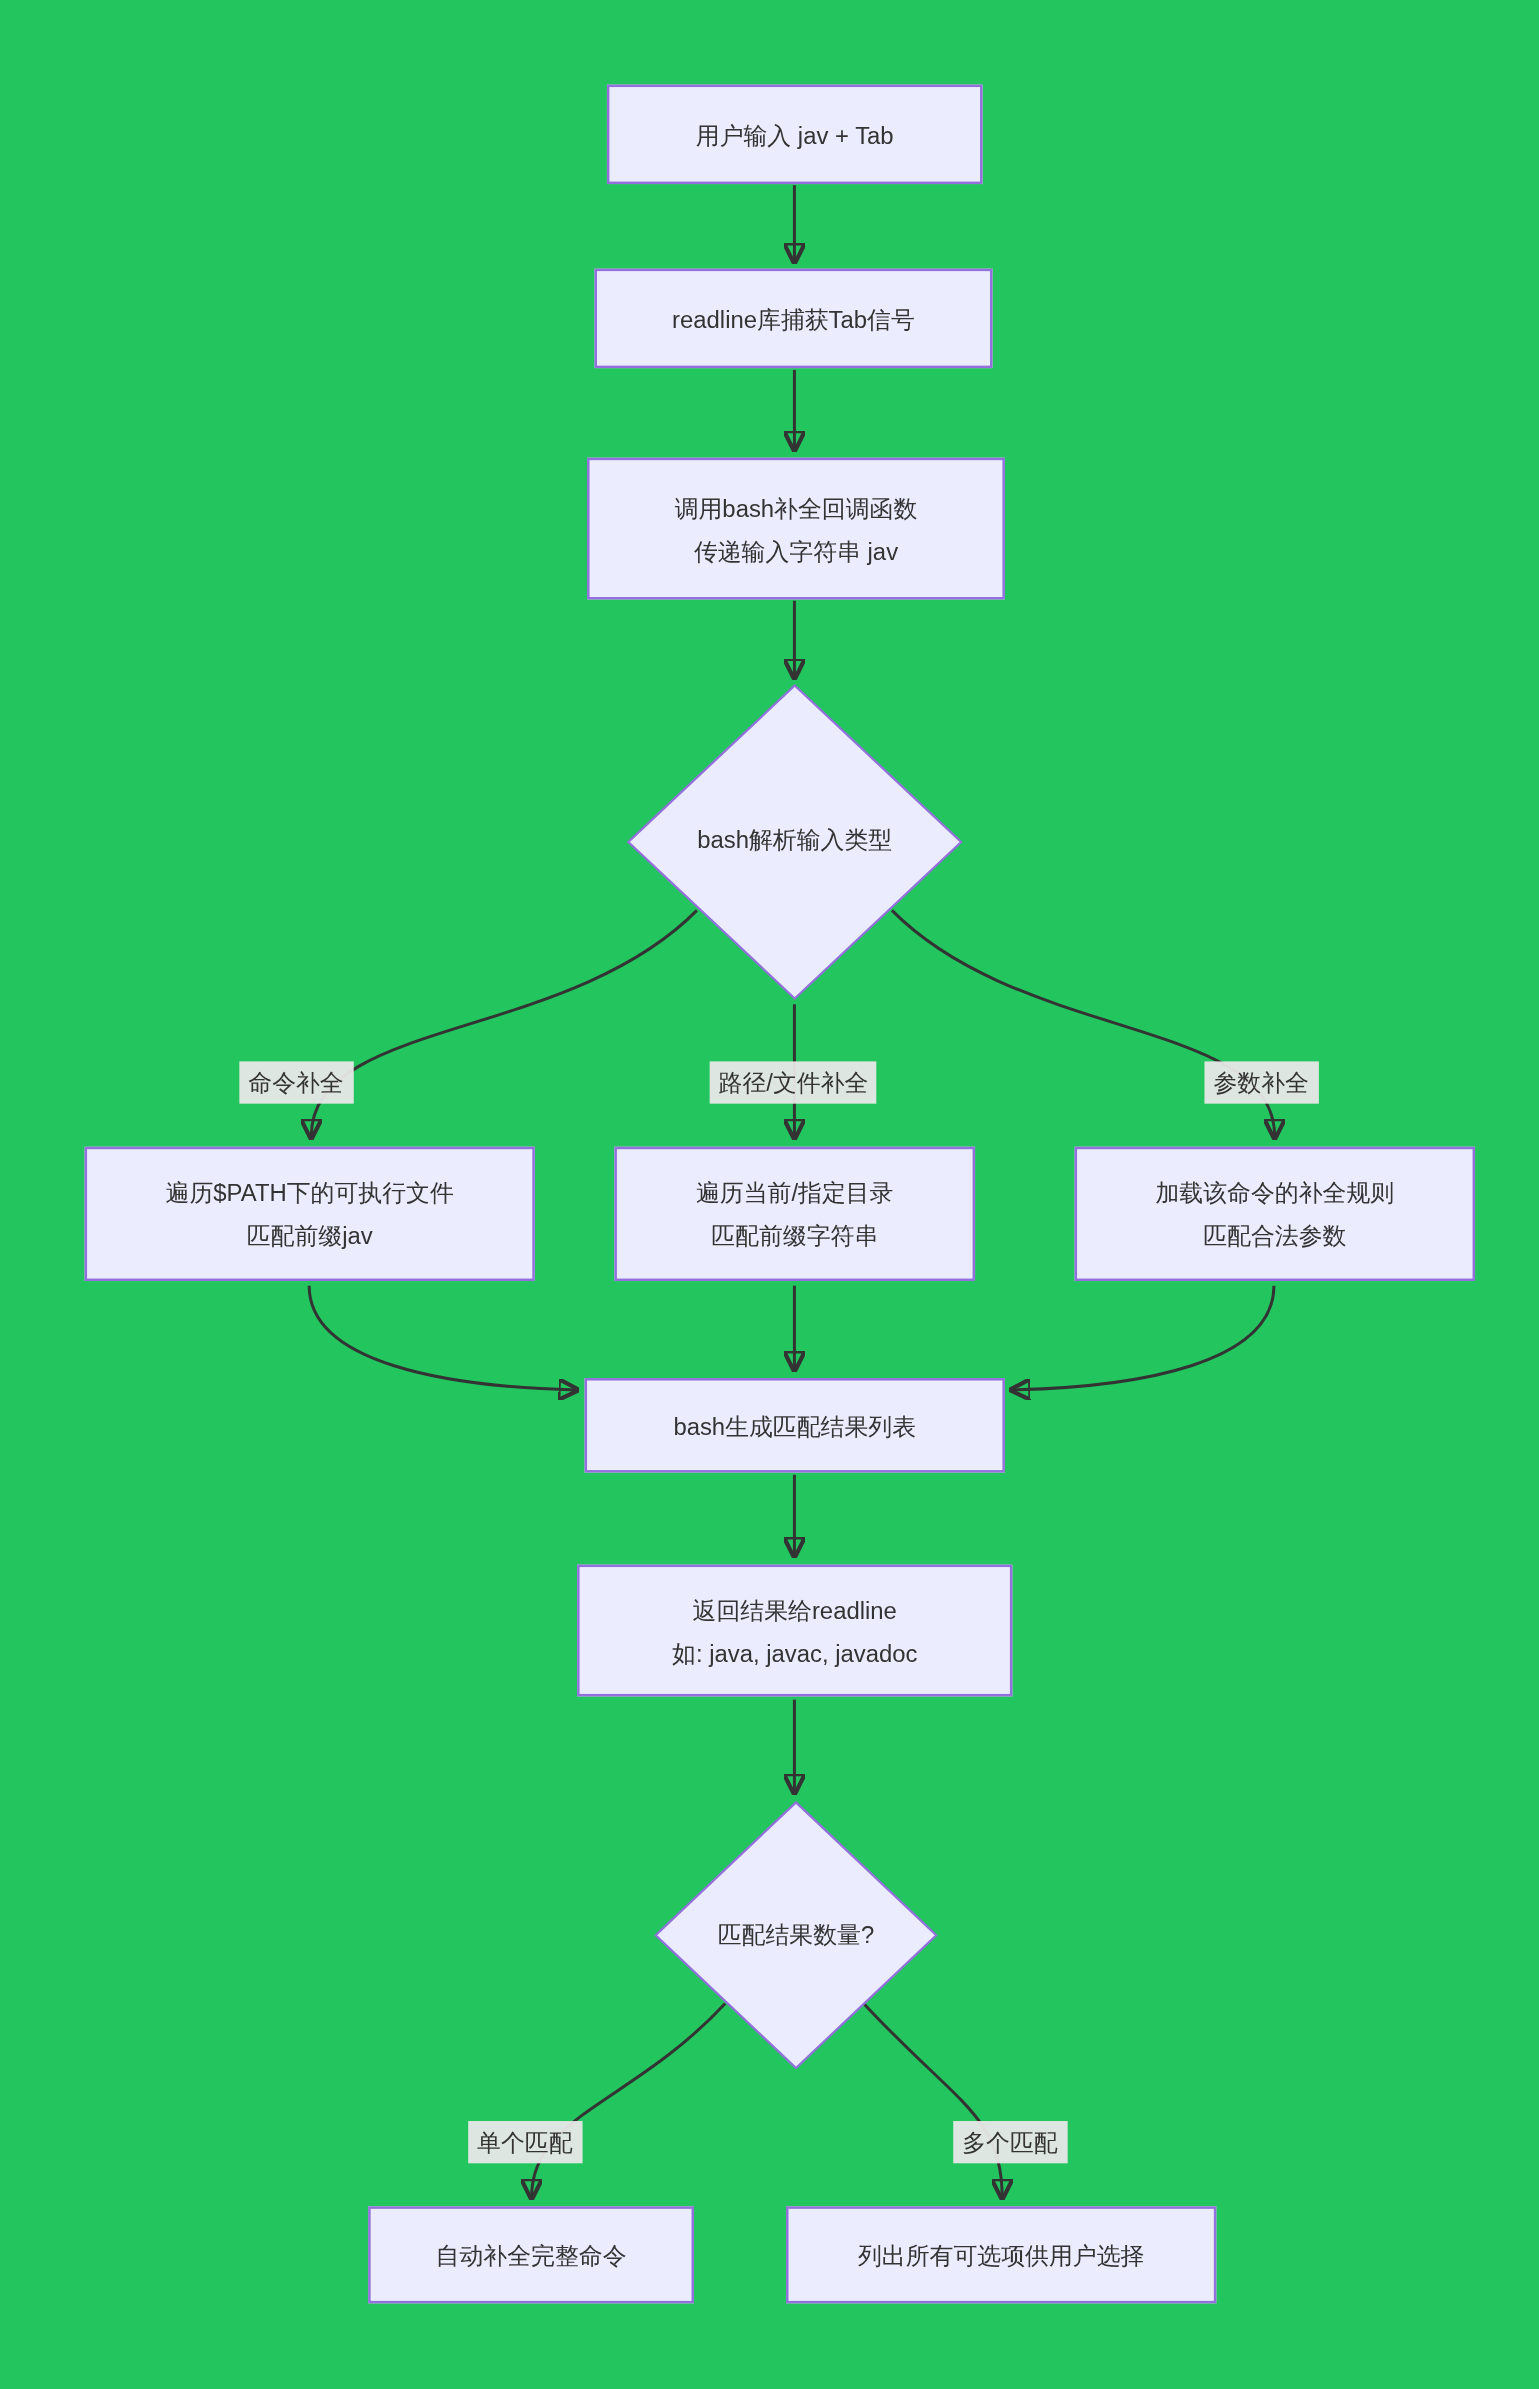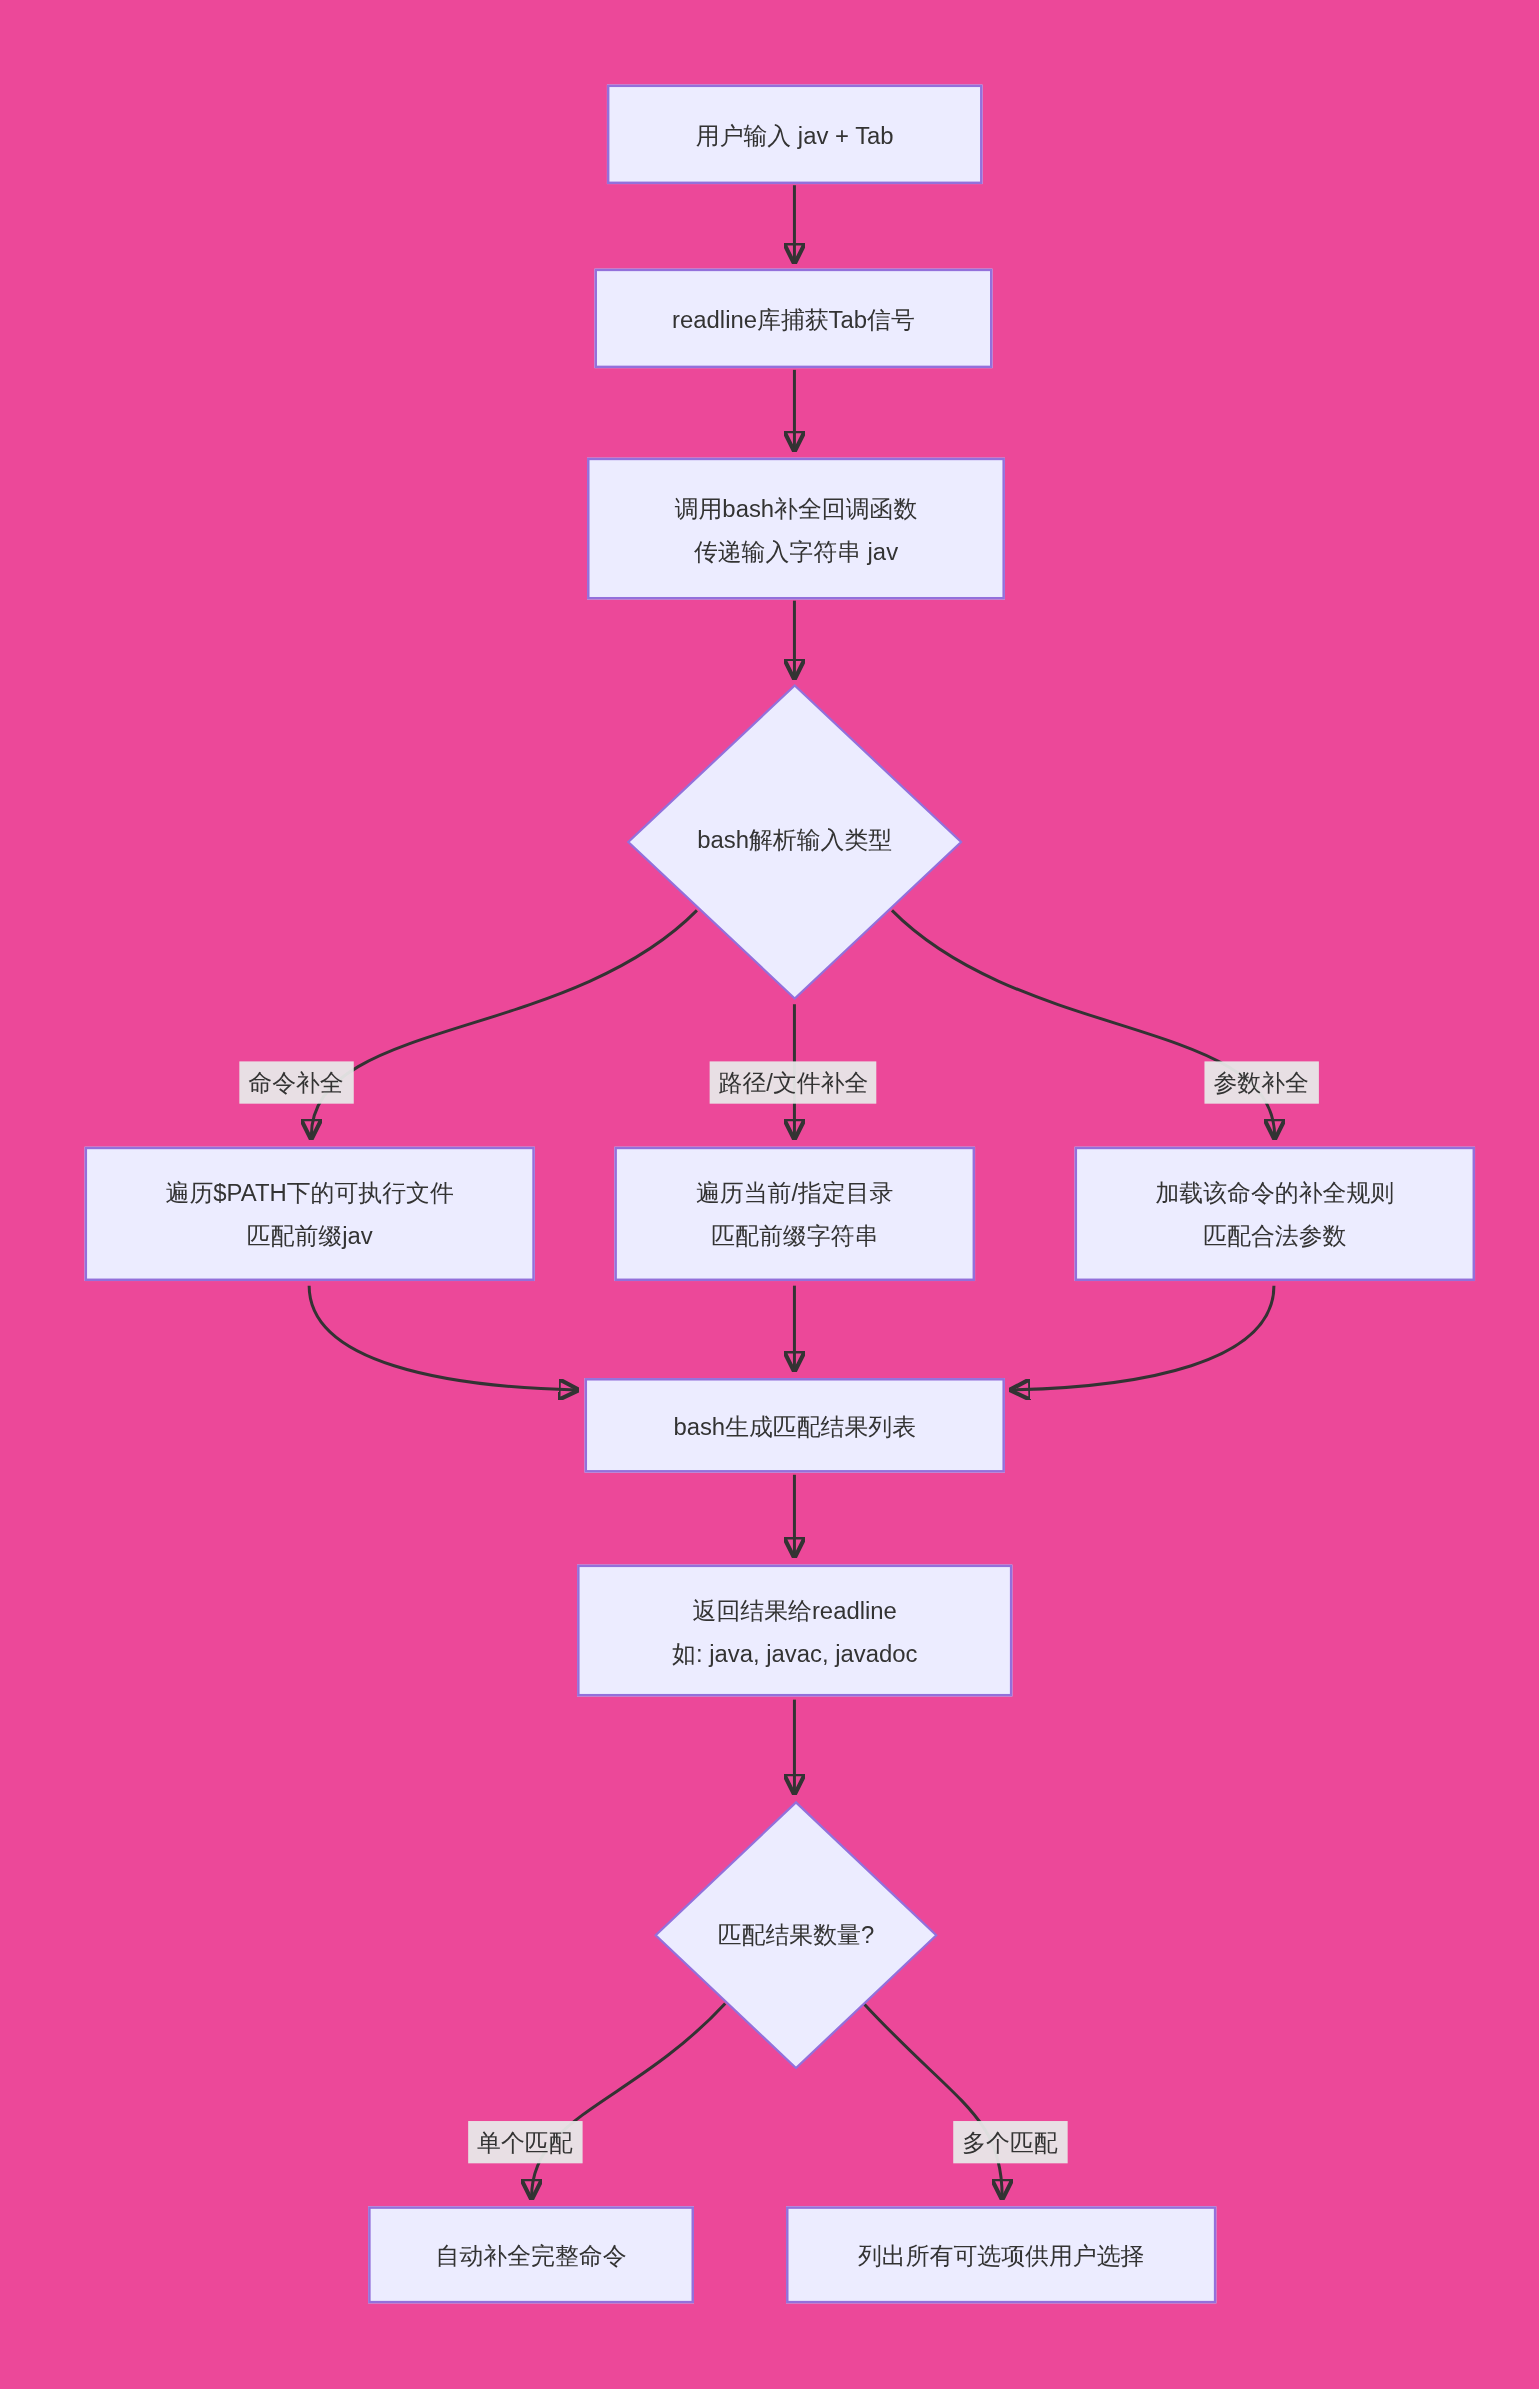--- a/index.html
+++ b/index.html
@@ -1,21 +1,21 @@
 <!DOCTYPE html>
 <html style="font-size:9.6px"><head>
 <meta charset="utf-8">
 <style>
   html, body { margin: 0; padding: 0; background: #ffffff; }
   .stage {
     position: relative;
     width: 1540px;
     height: 2389px;
     overflow: hidden;
-    background: #ec4899;
+    background: #22c55e;
   }
   .canvas {
     position: relative;
     width: 619px;
     height: 961px;
     transform: scale(2.48743);
     transform-origin: top left;
     font-family: "Liberation Sans", "DejaVu Sans", sans-serif;
     color: #333333;
   }

